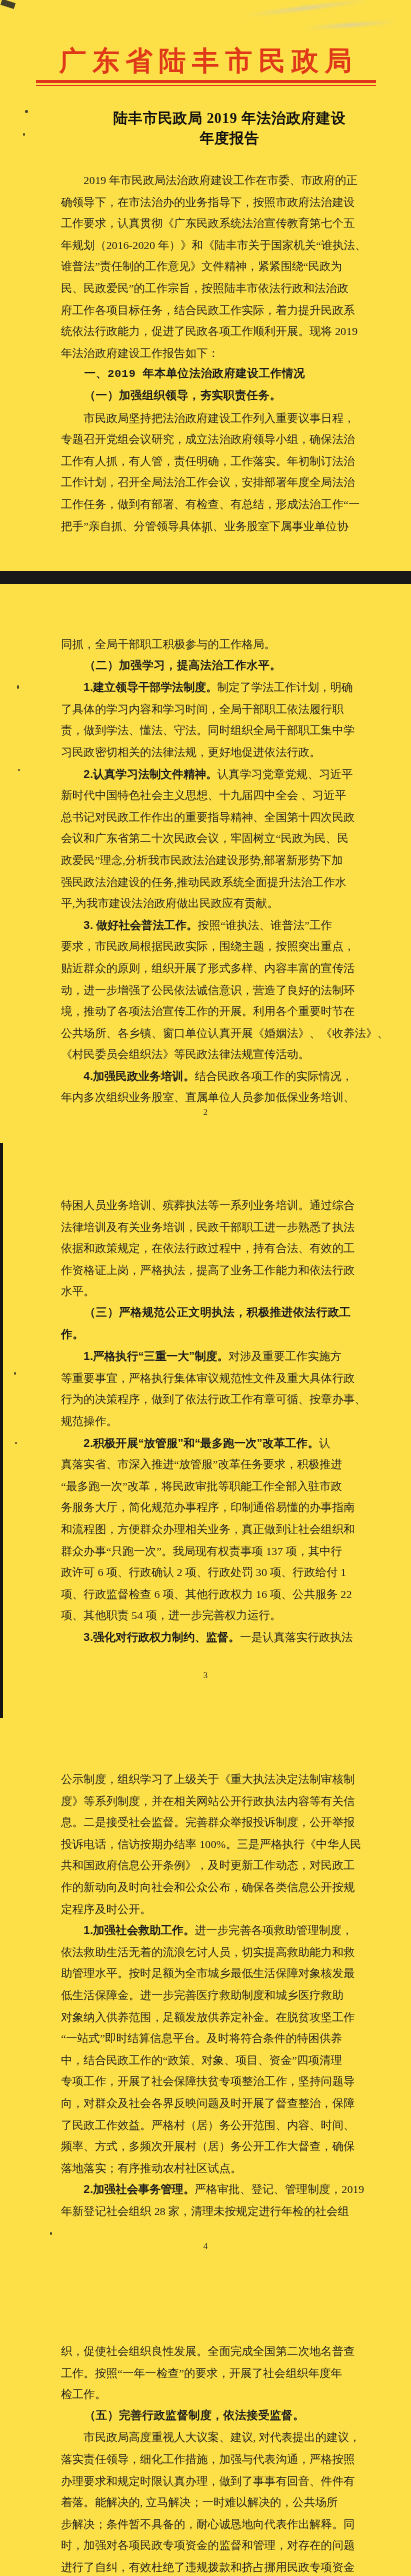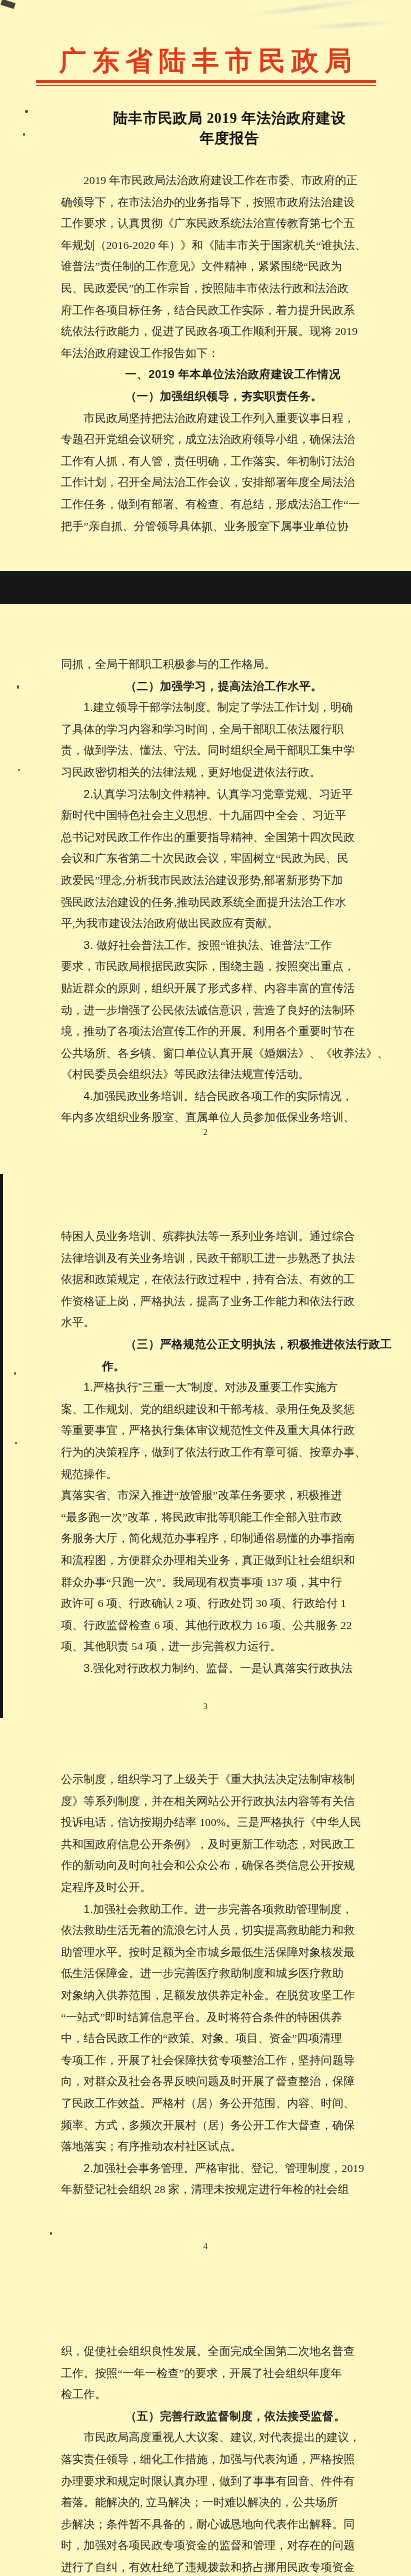--- a/index.html
+++ b/index.html
@@ -1,33 +1,33 @@
 <!DOCTYPE html>
 <html style="font-size:8.2px"><head>
 <meta charset="utf-8">
 <style>
   html,body{margin:0;padding:0;background:#0e0e0e;}
   .doc{position:relative;width:411px;height:4002px;background:#181818;overflow:hidden;
        font-family:"Liberation Serif","DejaVu Serif",serif;color:#1d1d1d;}
-  .page{position:absolute;left:0;width:411px;background:#fef9c3;overflow:hidden;}
+  .page{position:absolute;left:0;width:411px;background:#fde047;overflow:hidden;}
   .page.edge-strip::before{content:"";position:absolute;left:0;top:0;width:2.6px;height:100%;background:#141414;}
   
   .letterhead{position:absolute;top:43px;left:0;right:0;text-align:center;
       font-size:27px;font-weight:bold;letter-spacing:6.2px;padding-left:6.2px;
       color:#e0391a;font-family:"Liberation Serif","DejaVu Serif",serif;}
   .rule{position:absolute;top:80px;left:36px;width:340px;}
   .rule-thick{height:3.1px;background:#df3718;}
   .rule-thin{height:1px;background:#df3718;margin-top:1.5px;}
   .doc-title{position:absolute;top:109px;left:0;right:0;text-align:center;
       font-weight:bold;font-size:14.4px;line-height:19.6px;letter-spacing:0.5px;color:#111;padding-left:48px;}
   
   .body{position:absolute;left:61px;width:292px;}
   .line{height:21.6px;line-height:21.6px;font-size:11.3px;white-space:nowrap;color:#1c1c1c;}
-  .line.b{font-weight:bold;font-family:Liberation Sans, sans-serif;letter-spacing:0.3px;margin-left:41px;}
-  .line .lead{font-weight:normal;font-family:"Liberation Sans","DejaVu Sans",sans-serif;}
+  .line.b{font-weight:bold;font-family:Liberation Mono, monospace;letter-spacing:0.3px;}
+  .line .lead{font-weight:bold;font-family:"Liberation Sans","DejaVu Sans",sans-serif;}
   .pagenum{position:absolute;left:0;right:0;text-align:center;font-size:8.8px;color:#2b2b2b;height:12.4px;line-height:12.4px;}
   
   .speck{position:absolute;background:#222;border-radius:50%;opacity:.8;}
   .streak{position:absolute;height:3.6px;background:linear-gradient(90deg,rgba(0,0,0,0),#c9c9c9,rgba(0,0,0,0));
       filter:blur(1px);opacity:.55;}
   .corner-mark{position:absolute;left:0.5px;top:1px;width:14.4px;height:6.2px;background:#242424;
       transform:rotate(18deg);opacity:.85;}
 </style>
 </head>
 <body>
@@ -62,21 +62,21 @@
         <div class="line">　　市民政局坚持把法治政府建设工作列入重要议事日程，</div>
         <div class="line">专题召开党组会议研究，成立法治政府领导小组，确保法治</div>
         <div class="line">工作有人抓，有人管，责任明确，工作落实。年初制订法治</div>
         <div class="line">工作计划，召开全局法治工作会议，安排部署年度全局法治</div>
         <div class="line">工作任务，做到有部署、有检查、有总结，形成法治工作“一</div>
         <div class="line">把手”亲自抓、分管领导具体抓、业务股室下属事业单位协</div>
       </div>
     <div class="pagenum" style="top:524px">1</div>
   </section>
 
-  <section class="page" style="top:604px;height:660px">
+  <section class="page" style="top:584px;height:660px">
     <div class="body" style="top:50px">
         <div class="line">同抓，全局干部职工积极参与的工作格局。</div>
         <div class="line b">　　（二）加强学习，提高法治工作水平。</div>
         <div class="line"><span class="lead">　　1.建立领导干部学法制度。</span>制定了学法工作计划，明确</div>
         <div class="line">了具体的学习内容和学习时间，全局干部职工依法履行职</div>
         <div class="line">责，做到学法、懂法、守法。同时组织全局干部职工集中学</div>
         <div class="line">习民政密切相关的法律法规，更好地促进依法行政。</div>
         <div class="line"><span class="lead">　　2.认真学习法制文件精神。</span>认真学习党章党规、习近平</div>
         <div class="line">新时代中国特色社会主义思想、十九届四中全会 、习近平</div>
         <div class="line">总书记对民政工作作出的重要指导精神、全国第十四次民政</div>
@@ -90,51 +90,52 @@
         <div class="line">动，进一步增强了公民依法诚信意识，营造了良好的法制环</div>
         <div class="line">境，推动了各项法治宣传工作的开展。利用各个重要时节在</div>
         <div class="line">公共场所、各乡镇、窗口单位认真开展《婚姻法》、《收养法》、</div>
         <div class="line">《村民委员会组织法》等民政法律法规宣传活动。</div>
         <div class="line"><span class="lead">　　4.加强民政业务培训。</span>结合民政各项工作的实际情况，</div>
         <div class="line">年内多次组织业务股室、直属单位人员参加低保业务培训、</div>
       </div>
     <div class="pagenum" style="top:522px">2</div>
   </section>
 
-  <section class="page edge-strip" style="top:1174px;height:728px">
+  <section class="page edge-strip" style="top:1143px;height:728px">
     <div class="body" style="top:52px">
         <div class="line">特困人员业务培训、殡葬执法等一系列业务培训。通过综合</div>
         <div class="line">法律培训及有关业务培训，民政干部职工进一步熟悉了执法</div>
         <div class="line">依据和政策规定，在依法行政过程中，持有合法、有效的工</div>
         <div class="line">作资格证上岗，严格执法，提高了业务工作能力和依法行政</div>
         <div class="line">水平。</div>
         <div class="line b">　　（三）严格规范公正文明执法，积极推进依法行政工</div>
         <div class="line b">作。</div>
         <div class="line"><span class="lead">　　1.严格执行“三重一大”制度。</span>对涉及重要工作实施方</div>
-        <div class="line">案、工作规划、党的组织建设和干部考核、录用任免及奖惩</div>
         <div class="line">等重要事宜，严格执行集体审议规范性文件及重大具体行政</div>
         <div class="line">行为的决策程序，做到了依法行政工作有章可循、按章办事、</div>
         <div class="line">规范操作。</div>
+        <div class="line"><span class="lead">　　2.积极开展“放管服”和“最多跑一次”改革工作。</span>认</div>
         <div class="line">真落实省、市深入推进“放管服”改革任务要求，积极推进</div>
         <div class="line">“最多跑一次”改革，将民政审批等职能工作全部入驻市政</div>
         <div class="line">务服务大厅，简化规范办事程序，印制通俗易懂的办事指南</div>
         <div class="line">和流程图，方便群众办理相关业务，真正做到让社会组织和</div>
         <div class="line">群众办事“只跑一次”。我局现有权责事项 137 项，其中行</div>
         <div class="line">政许可 6 项、行政确认 2 项、行政处罚 30 项、行政给付 1</div>
         <div class="line">项、行政监督检查 6 项、其他行政权力 16 项、公共服务 22</div>
         <div class="line">项、其他职责 54 项，进一步完善权力运行。</div>
         <div class="line"><span class="lead">　　3.强化对行政权力制约、监督。</span>一是认真落实行政执法</div>
       </div>
     <div class="pagenum" style="top:526px">3</div>
   </section>
 
   <section class="page" style="top:1718px;height:680px">
     <div class="body" style="top:51px">
         <div class="line">公示制度，组织学习了上级关于《重大执法决定法制审核制</div>
         <div class="line">度》等系列制度，并在相关网站公开行政执法内容等有关信</div>
+        <div class="line">息。二是接受社会监督。完善群众举报投诉制度，公开举报</div>
         <div class="line">投诉电话，信访按期办结率 100%。三是严格执行《中华人民</div>
         <div class="line">共和国政府信息公开条例》，及时更新工作动态，对民政工</div>
         <div class="line">作的新动向及时向社会和公众公布，确保各类信息公开按规</div>
         <div class="line">定程序及时公开。</div>
         <div class="line"><span class="lead">　　1.加强社会救助工作。</span>进一步完善各项救助管理制度，</div>
         <div class="line">依法救助生活无着的流浪乞讨人员，切实提高救助能力和救</div>
         <div class="line">助管理水平。按时足额为全市城乡最低生活保障对象核发最</div>
         <div class="line">低生活保障金。进一步完善医疗救助制度和城乡医疗救助</div>
         <div class="line">对象纳入供养范围，足额发放供养定补金。在脱贫攻坚工作</div>
         <div class="line">“一站式”即时结算信息平台。及时将符合条件的特困供养</div>

